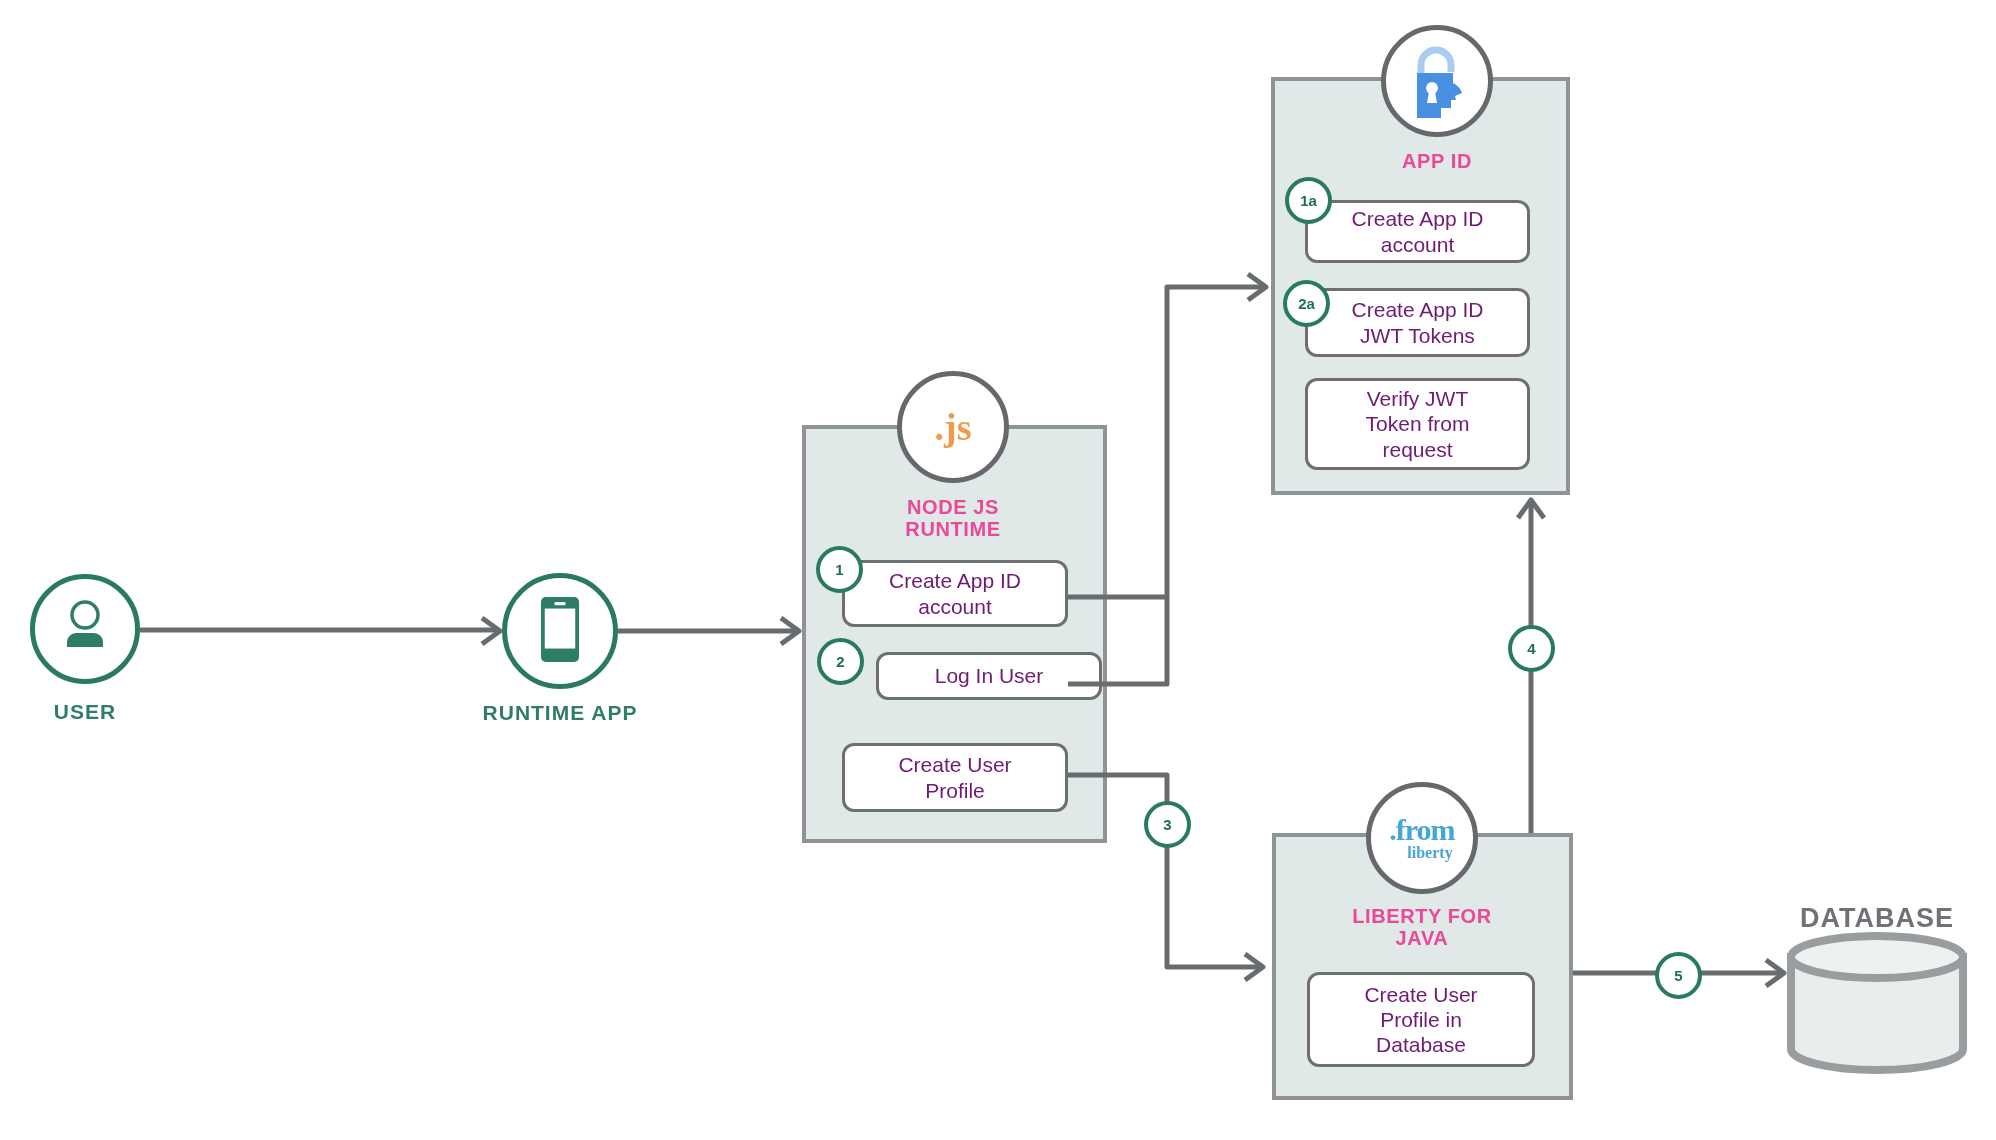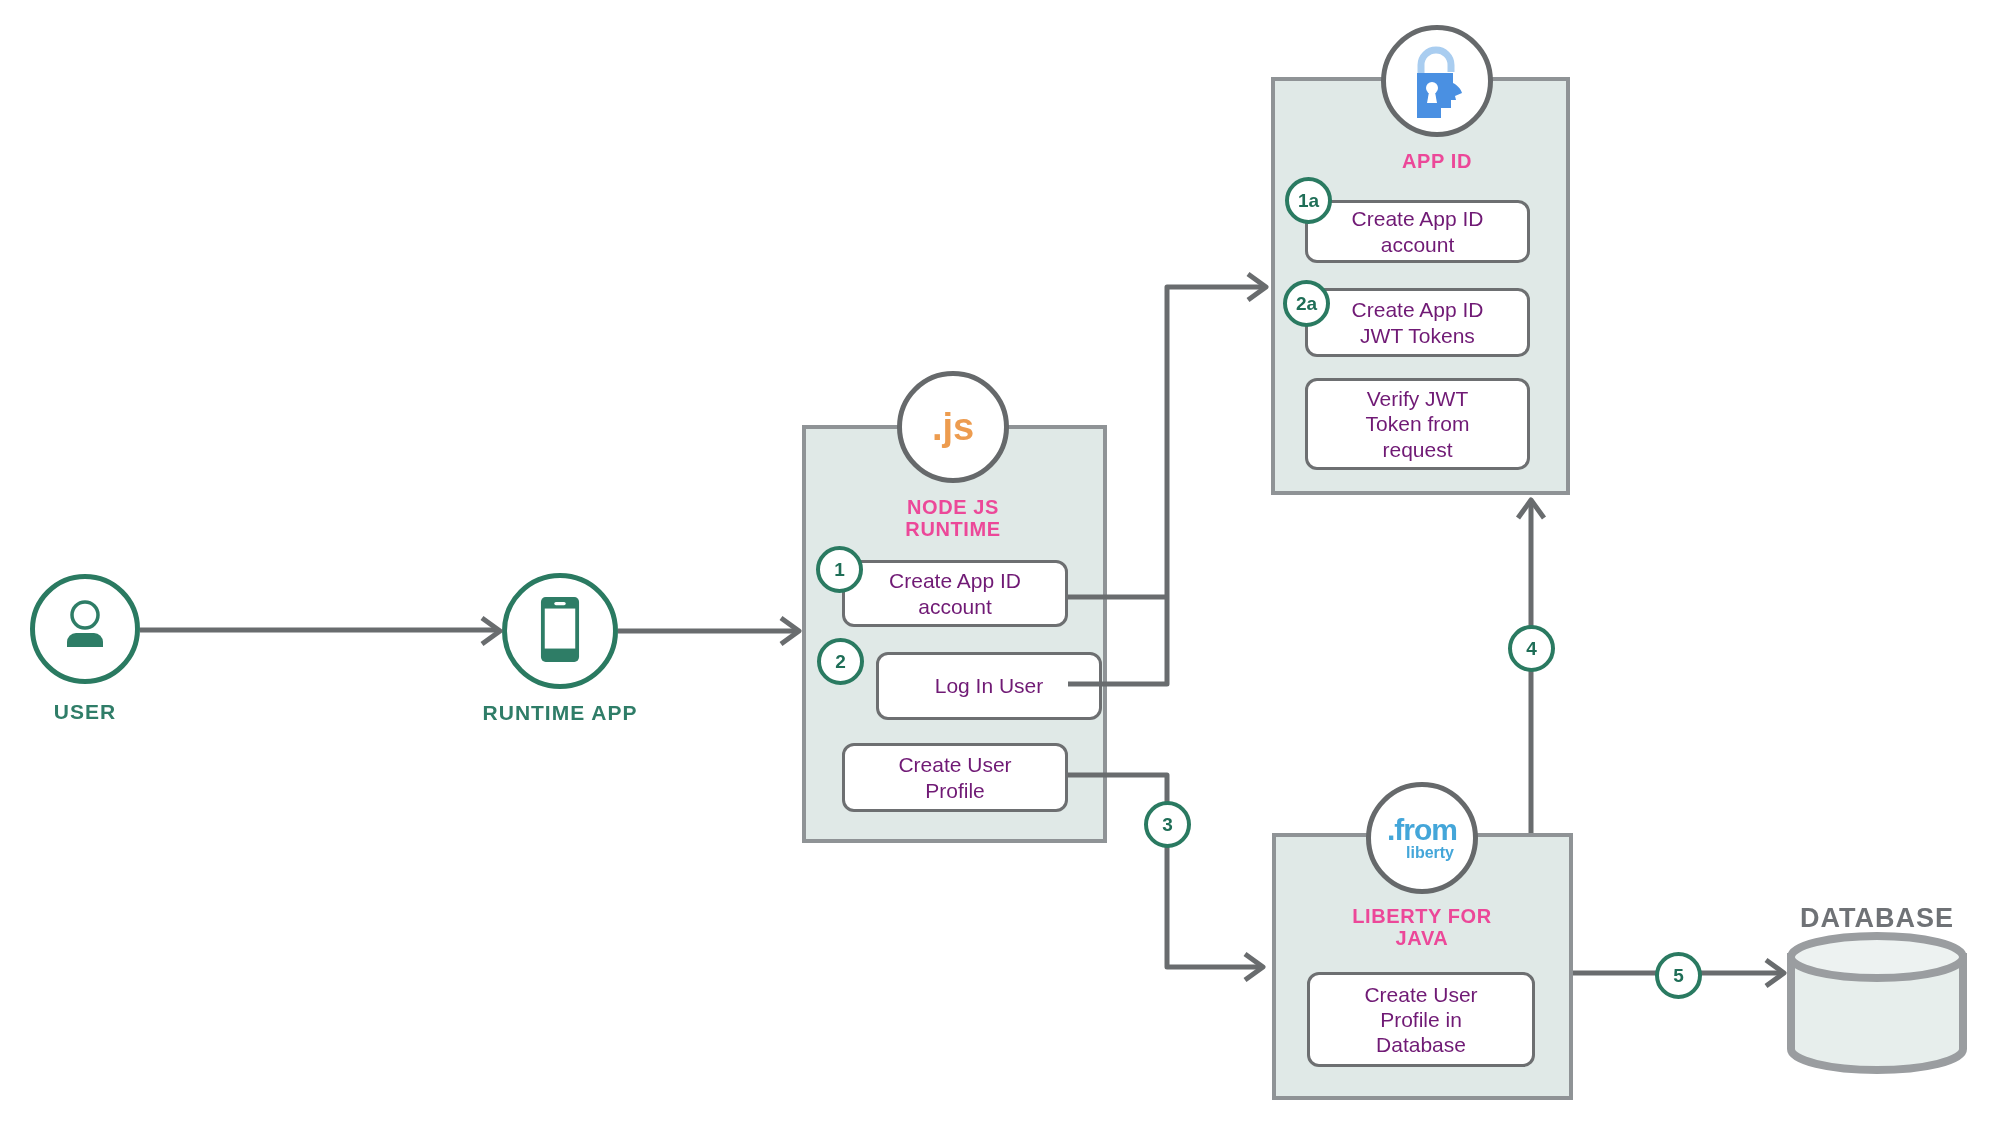--- a/index.html
+++ b/index.html
@@ -7,21 +7,21 @@
           font-family:"Liberation Sans","DejaVu Sans",sans-serif;}
 
   
   .box{position:absolute;background:#e0e9e7;border:4px solid #8f9396;box-sizing:border-box;z-index:1;}
   #nodejs-box{left:802px;top:425px;width:305px;height:418px;}
   #appid-box{left:1271px;top:77px;width:299px;height:418px;}
   #liberty-box{left:1272px;top:833px;width:301px;height:267px;}
 
   
   .big-circle{position:absolute;background:#fff;border-radius:50%;box-sizing:border-box;
-              display:flex;align-items:center;justify-content:center;z-index:3;}
+              display:flex;align-items:center;justify-content:center;z-index:3;font-family:Liberation Serif, serif;}
   .gray-ring{border:5px solid #66696b;}
   .green-ring{border:5px solid #2a7a61;}
   #user-circle{left:30px;top:574px;width:110px;height:110px;}
   #mobile-circle{left:502px;top:573px;width:116px;height:116px;}
   #js-circle{left:897px;top:371px;width:112px;height:112px;}
   #appid-circle{left:1381px;top:25px;width:112px;height:112px;}
   #java-circle{left:1366px;top:782px;width:112px;height:112px;}
 
   
   .green-label{position:absolute;color:#2f7d68;font-weight:bold;font-size:21px;
@@ -34,31 +34,31 @@
   #appid-title{left:1337px;top:150px;width:200px;}
   #liberty-title{left:1322px;top:905px;width:200px;}
   #database-label{position:absolute;left:1775px;top:903px;width:204px;text-align:center;
                   color:#6f7276;font-weight:bold;font-size:27px;letter-spacing:1px;z-index:2;}
 
   
   .step{position:absolute;background:#fff;border:3px solid #6d6f71;border-radius:12px;
         box-sizing:border-box;display:flex;align-items:center;justify-content:center;
         text-align:center;color:#701a75;font-size:21px;line-height:1.2;white-space:pre-line;z-index:2;}
   #step-1{left:842px;top:560px;width:226px;height:67px;}
-  #step-2{left:876px;top:652px;width:226px;height:68px;}
+  #step-2{left:876px;top:652px;width:226px;height:48px;}
   #step-3{left:842px;top:743px;width:226px;height:69px;}
   #step-1a{left:1305px;top:200px;width:225px;height:63px;}
   #step-2a{left:1305px;top:288px;width:225px;height:69px;}
   #step-verify{left:1305px;top:378px;width:225px;height:92px;}
   #step-liberty{left:1307px;top:972px;width:228px;height:95px;}
 
   
   .badge{position:absolute;width:47px;height:47px;background:#fff;border:4px solid #2a7a61;
          border-radius:50%;box-sizing:border-box;display:flex;align-items:center;justify-content:center;
-         color:#1f6e57;font-weight:bold;font-size:19px;z-index:5;}
+         color:#1f6e57;font-weight:bold;font-size:15px;z-index:5;}
   #badge-1{left:816px;top:546px;}
   #badge-2{left:817px;top:638px;}
   #badge-1a{left:1285px;top:177px;}
   #badge-2a{left:1283px;top:280px;}
   #badge-3{left:1144px;top:801px;}
   #badge-4{left:1508px;top:625px;}
   #badge-5{left:1655px;top:952px;}
 
   
   #connectors{position:absolute;left:0;top:0;z-index:4;pointer-events:none;}

